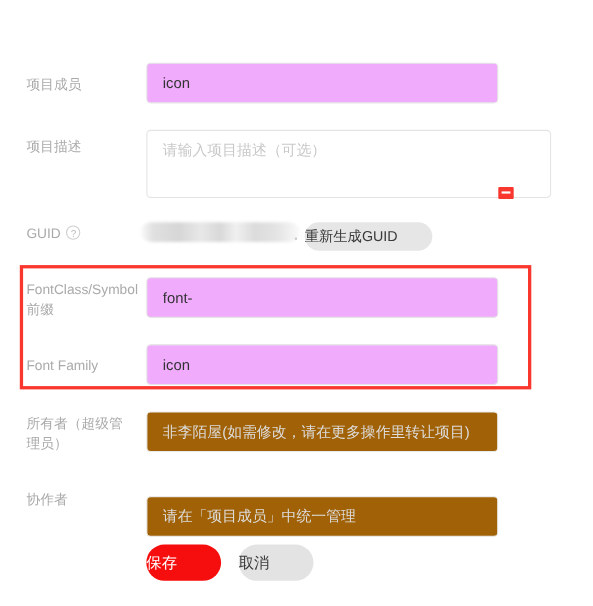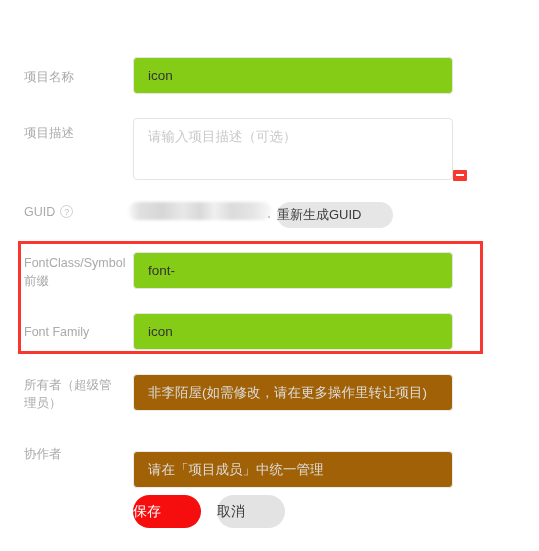--- a/index.html
+++ b/index.html
@@ -54,40 +54,40 @@
     position: absolute;
     left: 133px;
   }
 
   .text-input {
     box-sizing: border-box;
     width: 320px;
     height: 37px;
     border: 1px solid #e4e4e4;
     border-radius: 4px;
-    background: #84cc16;
+    background: #f0abfc;
     font-size: 13.5px;
     color: #333333;
     padding: 0 14px;
     font-family: "Liberation Sans", "DejaVu Sans", sans-serif;
     outline: none;
     line-height: 35px;
   }
   .text-input::placeholder { color: #d4d4d4; }
 
   .text-input.disabled {
     background: #a16207;
     color: #d8d8d8;
     border-color: #ebebeb;
   }
   .text-input.disabled::placeholder { color: #dddddd; }
 
   .textarea {
     box-sizing: border-box;
-    width: 320px;
+    width: 368px;
     height: 62px;
     border: 1px solid #e4e4e4;
     border-radius: 4px;
     background: #ffffff;
     font-size: 13.5px;
     color: #333333;
     padding: 9px 14px;
     resize: none;
     font-family: "Liberation Sans", "DejaVu Sans", sans-serif;
     outline: none;
@@ -219,21 +219,21 @@
     color: #3a3a3a;
   }
 </style>
 </head>
 <body>
 
 <div class="page">
 
 
   <div class="form-row" style="top:57px;">
-    <div class="field-label" style="top:11px;">项目名称</div>
+    <div class="field-label" style="top:11px;">项目成员</div>
     <div class="control" style="top:0px;">
       <input class="text-input" type="text" value="icon" style="">
     </div>
   </div>
 
   <div class="form-row" style="top:118px;">
     <div class="field-label" style="top:6px;">项目描述</div>
     <div class="control" style="top:0px;">
       <textarea class="textarea" placeholder="请输入项目描述（可选）" style=""></textarea>
     </div>

